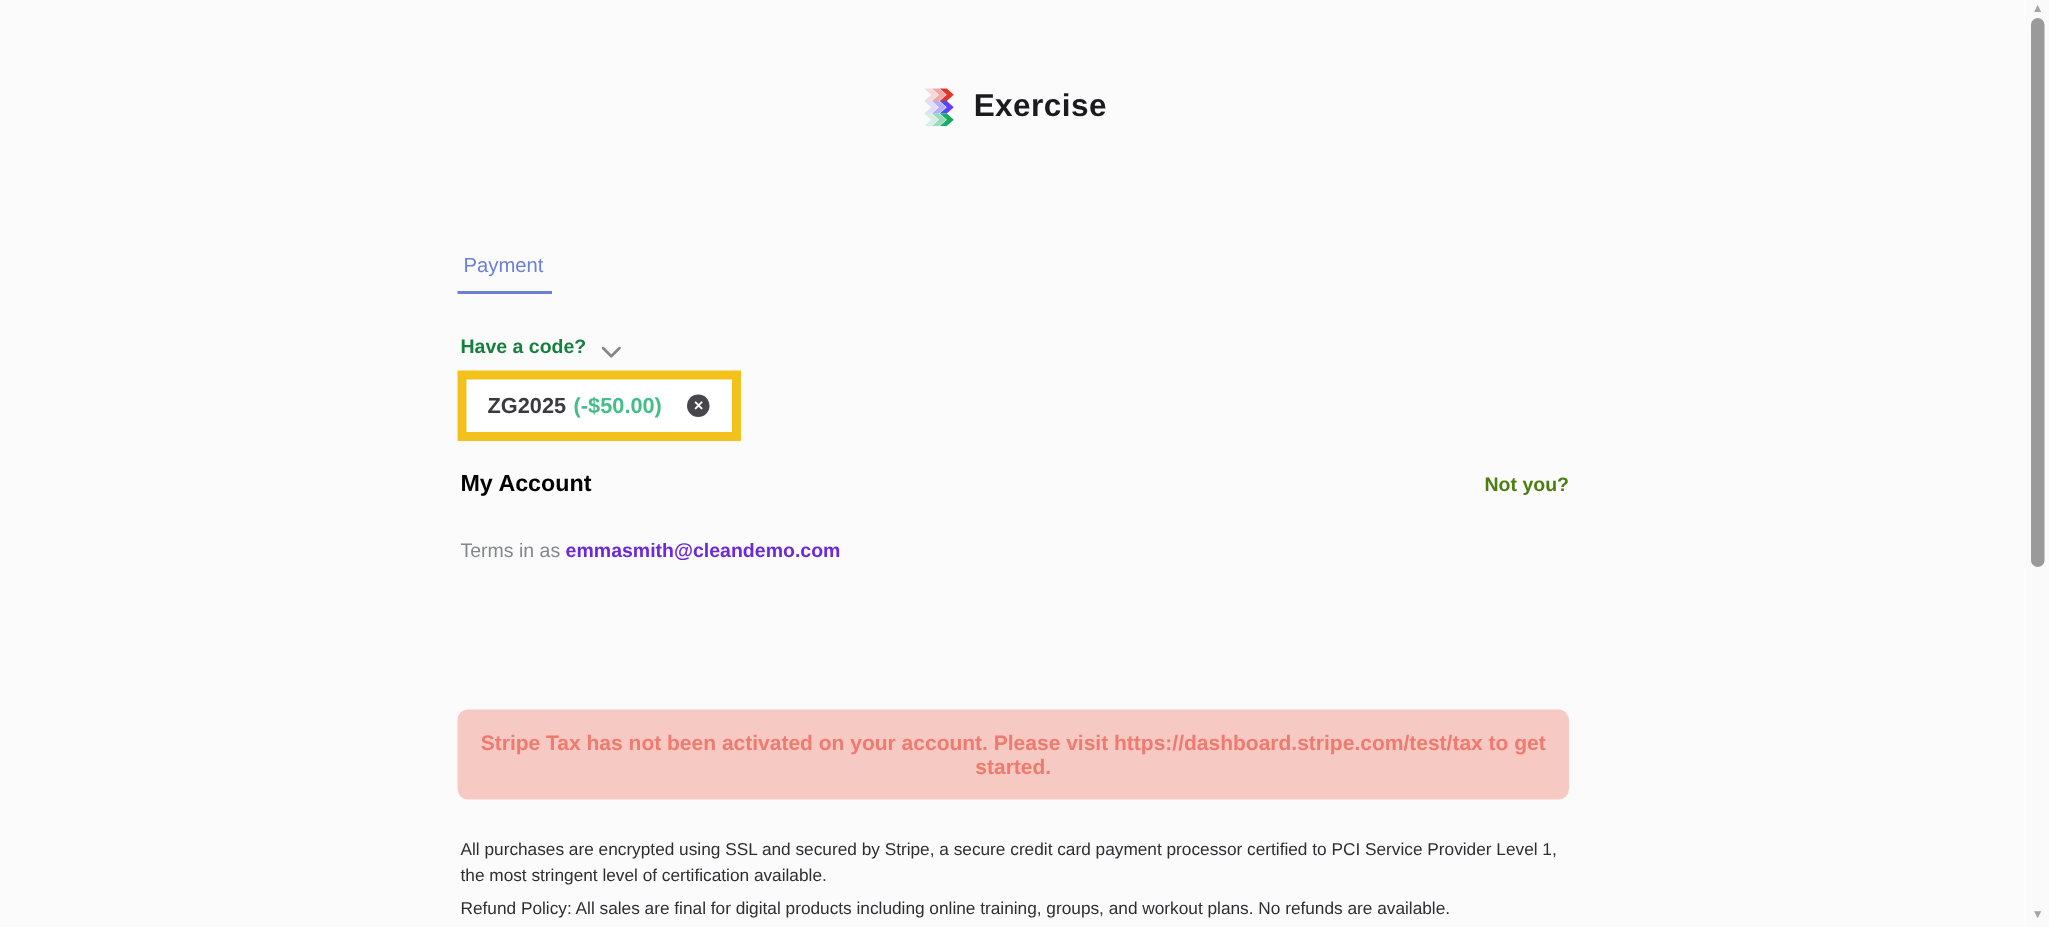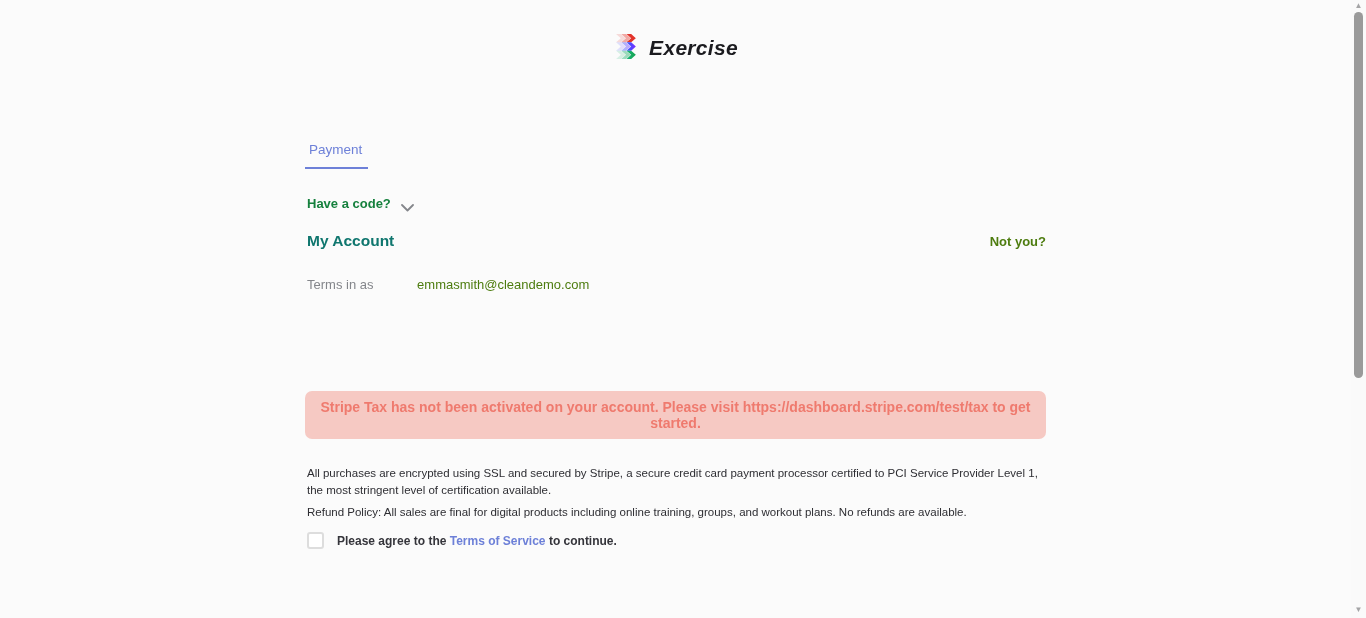--- a/index.html
+++ b/index.html
@@ -6,21 +6,21 @@
   html, body { width: 1366px; height: 618px; overflow: hidden; }
   body {
     background: #fbfbfb;
     font-family: "Liberation Sans", sans-serif;
     position: relative;
     color: #3a3a40;
   }
   .content { position: absolute; left: 305px; top: 0; width: 741px; }
 
   
-  .logo-row { margin-top: 26px; height: 34px; display: flex; align-items: flex-end; justify-content: center; gap: 9px; font-style: italic; }
+  .logo-row { margin-top: 54px; height: 34px; display: flex; align-items: center; justify-content: center; gap: 9px; }
   .logo-icon { width: 27px; height: 27px; display: inline-block; }
   .brand { font-size: 21px; font-weight: 800; color: #1b1b1f; letter-spacing: 0.3px; }
 
   
   .tabs { margin-top: 80px; }
   .tab {
     display: inline-block; padding: 0 6px 10px 4px; cursor: pointer;
     font-size: 13.5px; font-weight: 400; color: #6d80d8;
     border-bottom: 2px solid #6d80d8;
   }
@@ -38,28 +38,28 @@
   .remove-btn {
     width: 15px; height: 15px; margin-left: 17px; border: none; cursor: pointer;
     border-radius: 50%; background: #46464c; color: #ffffff;
     display: inline-flex; align-items: center; justify-content: center;
     font-size: 8.5px; font-weight: 700; line-height: 1; padding: 0;
     font-family: "Liberation Sans", sans-serif;
   }
 
   
   .account-row { margin-top: 20px; display: flex; justify-content: space-between; align-items: baseline; padding-left: 2px; }
-  .account-title { font-size: 15.5px; font-weight: 700; color: #0f766e; }
+  .account-title { font-size: 15.5px; font-weight: 700; color: #000000; }
   .not-you { font-size: 13px; font-weight: 600; color: #4d7c0f; cursor: pointer; text-decoration: none; }
   .logged-in { margin-top: 27px; font-size: 13px; font-weight: 500; color: #84868b; padding-left: 2px; }
-  .email { font-weight: 400; color: #4d7c0f; margin-left: 40px; }
+  .email { font-weight: 700; color: #6d28d9; }
 
   
   .alert {
-    margin-top: 99px; height: 48px; border-radius: 7px; background: #f6c9c3;
+    margin-top: 99px; height: 60px; border-radius: 7px; background: #f6c9c3;
     display: flex; align-items: center; justify-content: center; text-align: center;
     font-size: 14px; font-weight: 600; color: #ef7a6e;
   }
 
   
   .legal { margin-top: 26px; font-size: 11.5px; font-weight: 400; color: #2e2e33; line-height: 17px; padding-left: 2px; }
   .legal.refund { margin-top: 5px; }
   .agree-row { margin-top: 11px; display: flex; align-items: center; gap: 13px; padding-left: 2px; }
   .checkbox {
     width: 17px; height: 17px; flex: 0 0 auto; cursor: pointer;
@@ -124,20 +124,29 @@
   <div class="code-toggle">
     <span>Have a code?</span>
     <span class="chevron">
       <svg viewBox="0 0 13 8" width="13" height="8" aria-hidden="true">
         <path d="M1 1 L6.5 6.5 L12 1" fill="none" stroke="#84868b" stroke-width="1.8" stroke-linecap="round" stroke-linejoin="round"></path>
       </svg>
     </span>
   </div>
 
   
+  <div>
+    <div class="code-box">
+      <span class="code-text">ZG2025</span>
+      <span class="discount">(-$50.00)</span>
+      <button class="remove-btn">
+        <span>✕</span>
+      </button>
+    </div>
+  </div>
 
   
   <div class="account-row">
     <span class="account-title">My Account</span>
     <a class="not-you">Not you?</a>
   </div>
 
   <div class="logged-in">
     <span>Terms in as </span><span class="email">emmasmith@cleandemo.com</span>
   </div>

